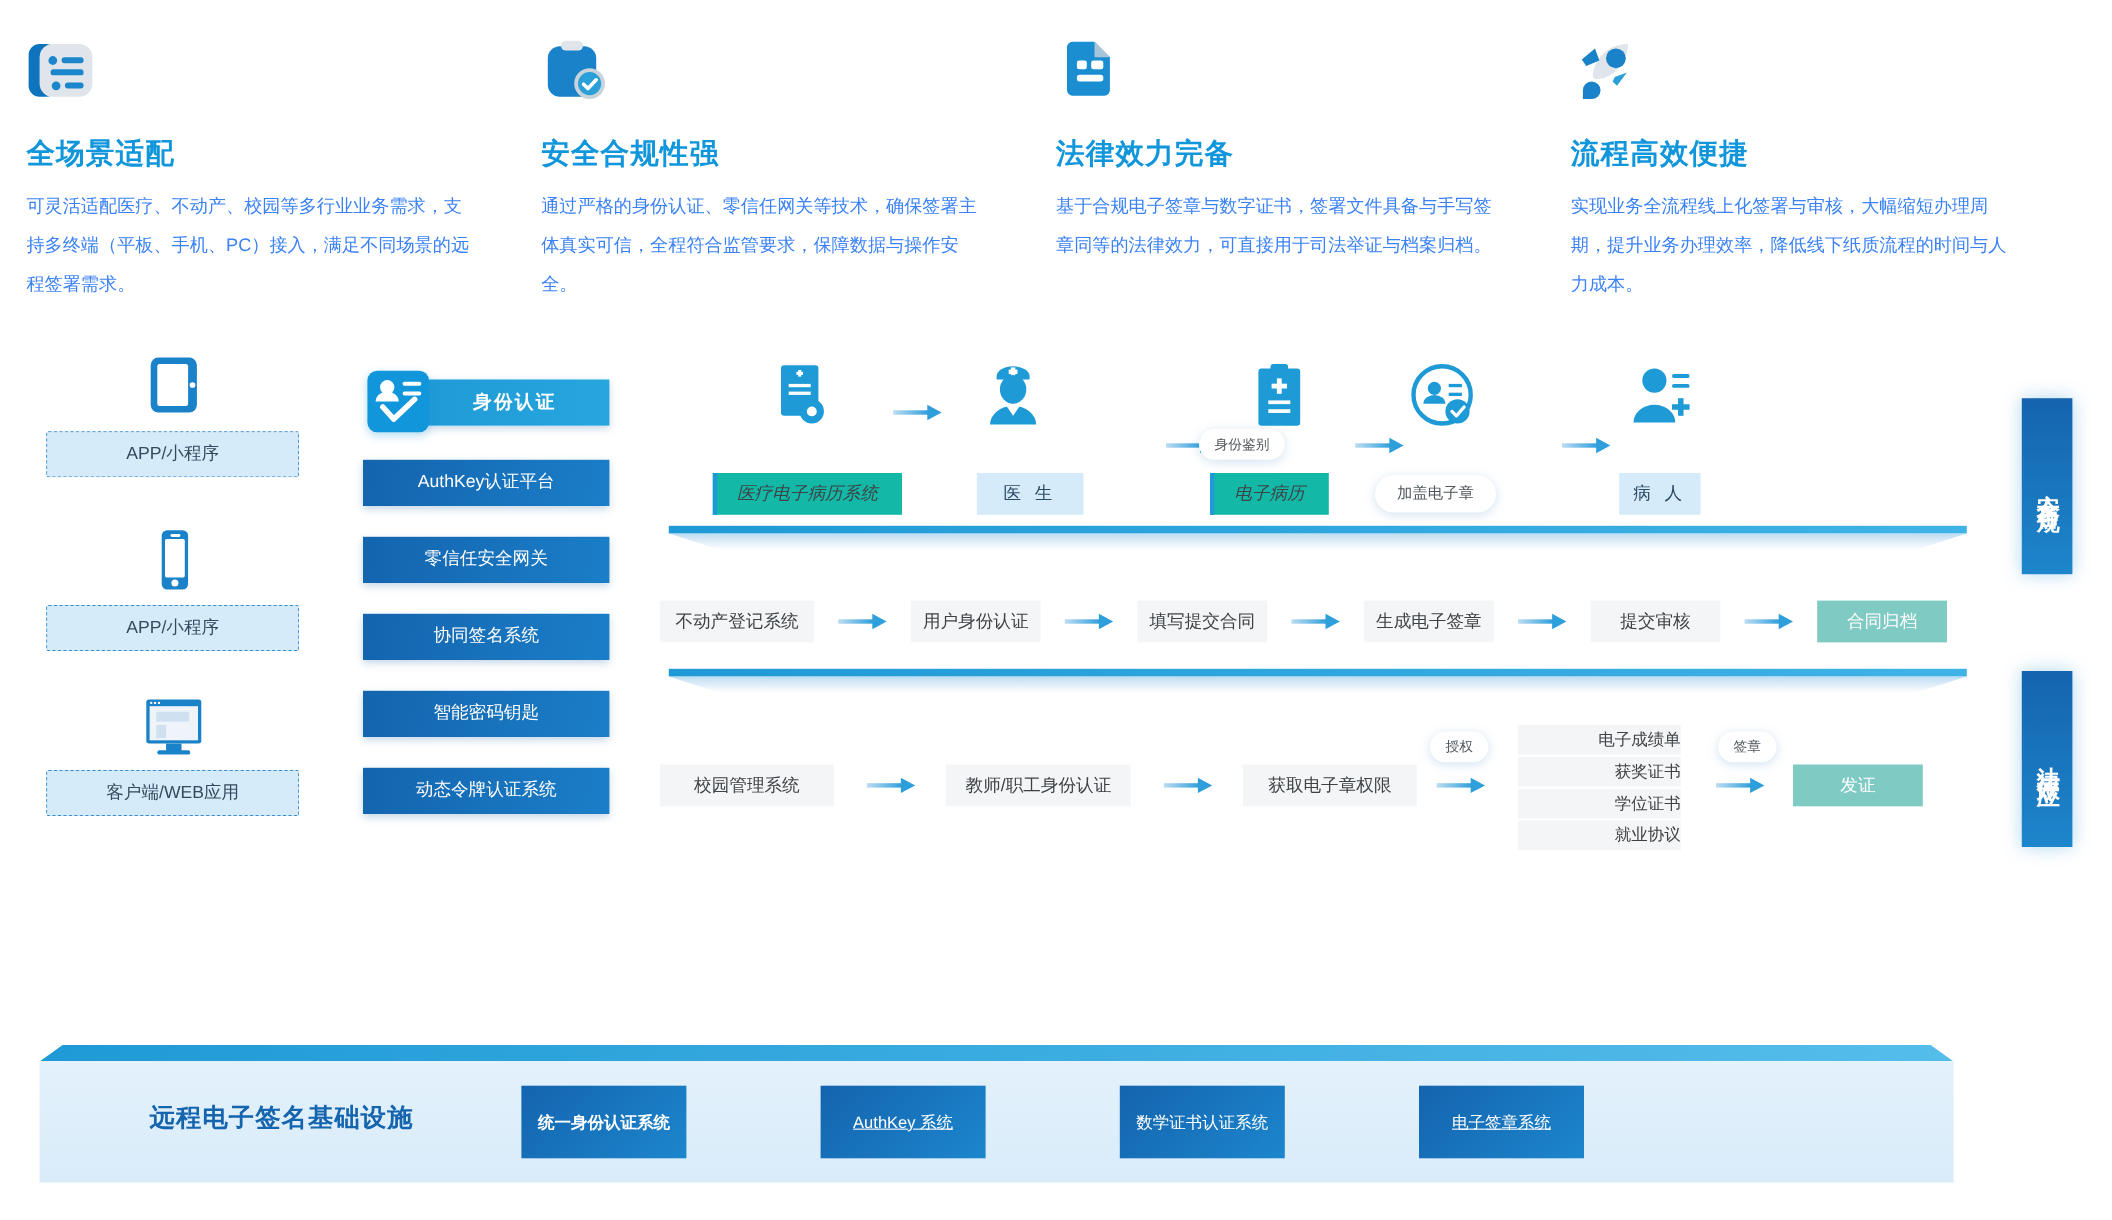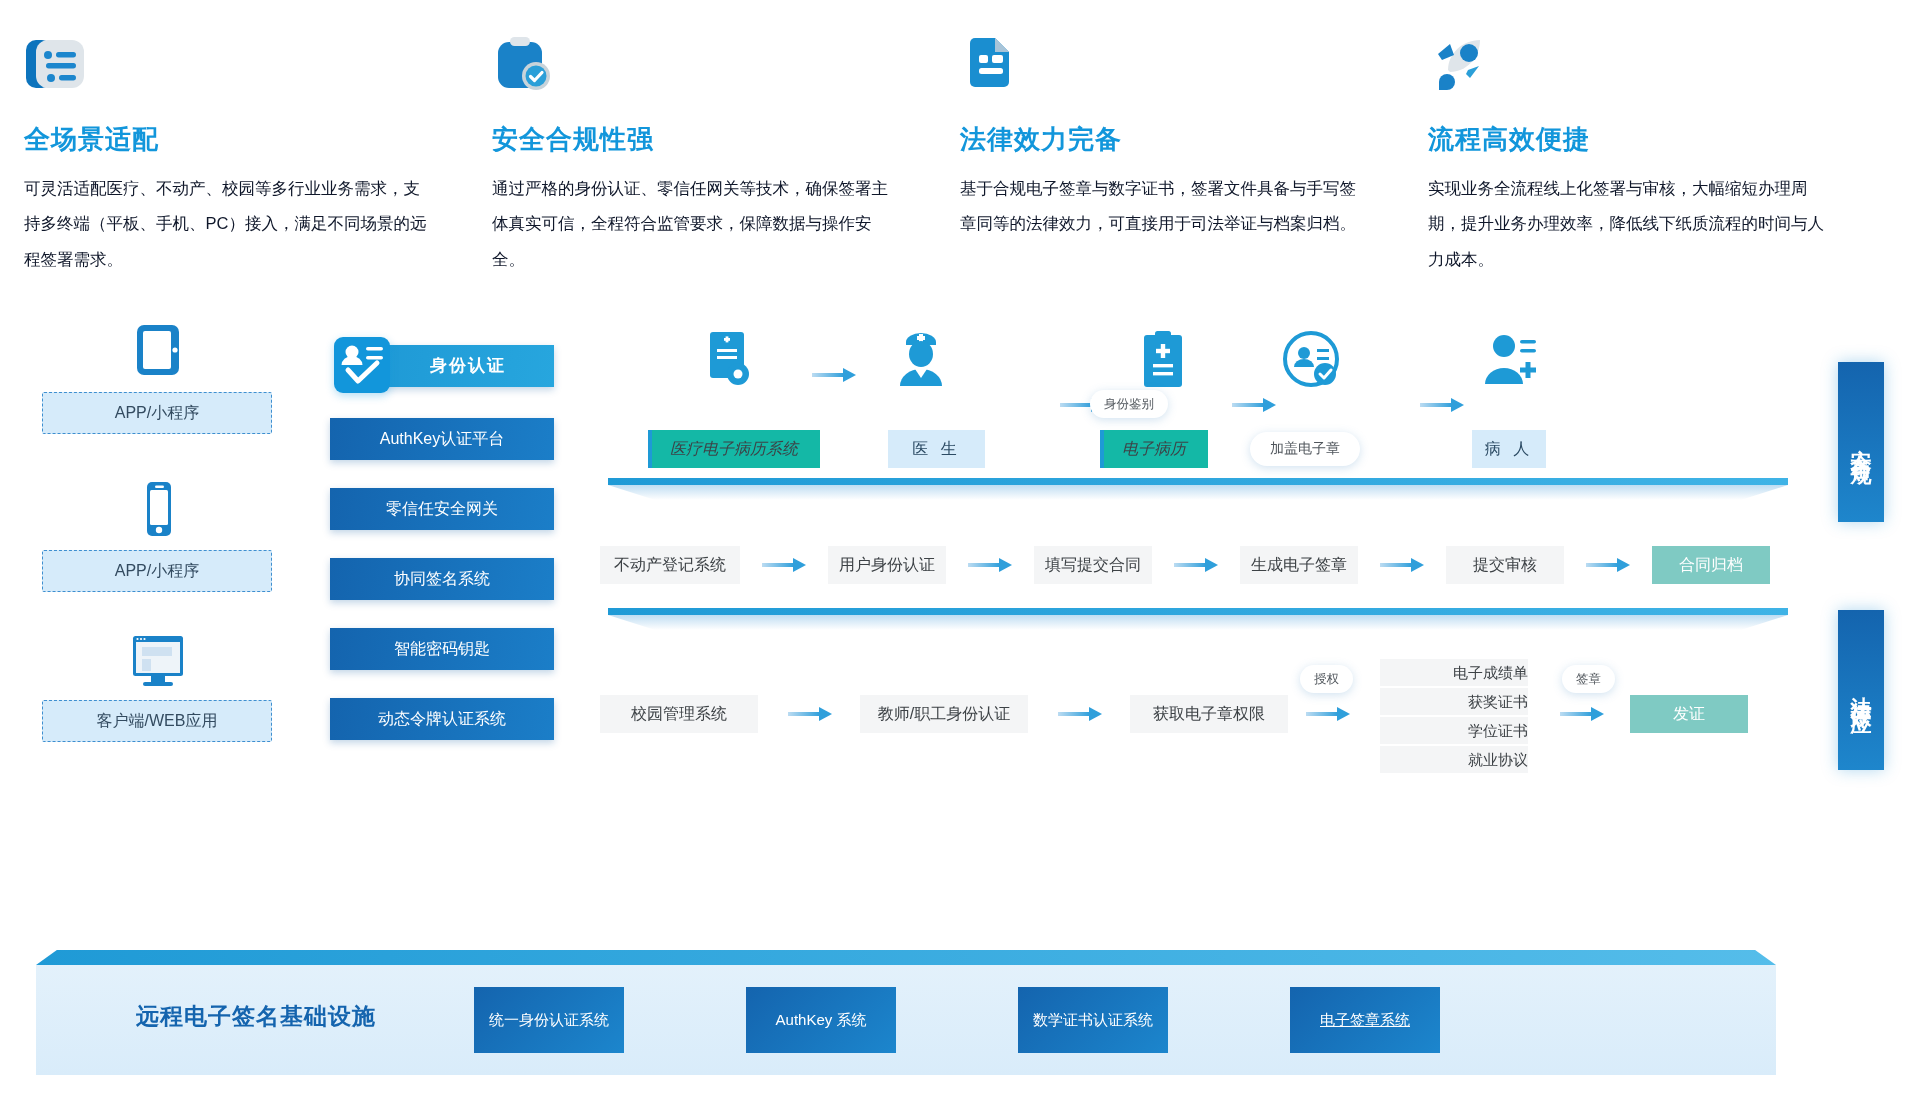--- a/index.html
+++ b/index.html
@@ -30,21 +30,21 @@
   .feature-title {
     font-size: 26px;
     font-weight: bold;
     color: #1296db;
     letter-spacing: 1px;
     margin-bottom: 14px;
   }
   .feature-desc {
     font-size: 16.5px;
     line-height: 2.15;
-    color: #0f172a;
+    color: #3b82f6;
     max-width: 420px;
   }
 
   
   .diagram { position: absolute; top: 300px; left: 0; width: 1920px; height: 810px; }
 
   
   .dev-col { position: absolute; left: 42px; top: 0; width: 230px; }
   .dev-block { position: absolute; width: 230px; text-align: center; }
   .dev-icon { height: 62px; display:flex; align-items:flex-end; justify-content:center; margin-bottom: 10px; }
@@ -472,17 +472,17 @@
   </div>
 
   <div class="vbadge" style="left: 1838px; top: 62px; height: 160px;">安全合规</div>
   <div class="vbadge" style="left: 1838px; top: 310px; height: 160px;">法律效应</div>
 
 </div>
 
 <div class="infra-top"></div>
 <div class="infra">
   <div class="infra-title">远程电子签名基础设施</div>
-  <div class="infra-item" style="left: 438px;">统一身份认证系统</div>
-  <div class="infra-item" style="left: 710px;">AuthKey 系统</div>
+  <div class="infra-item" style="left: 438px; font-weight: bold;">统一身份认证系统</div>
+  <div class="infra-item" style="left: 710px; text-decoration: underline;">AuthKey 系统</div>
   <div class="infra-item" style="left: 982px;">数学证书认证系统</div>
   <div class="infra-item" style="left: 1254px; text-decoration: underline;">电子签章系统</div>
 </div>
 
 </body></html>

